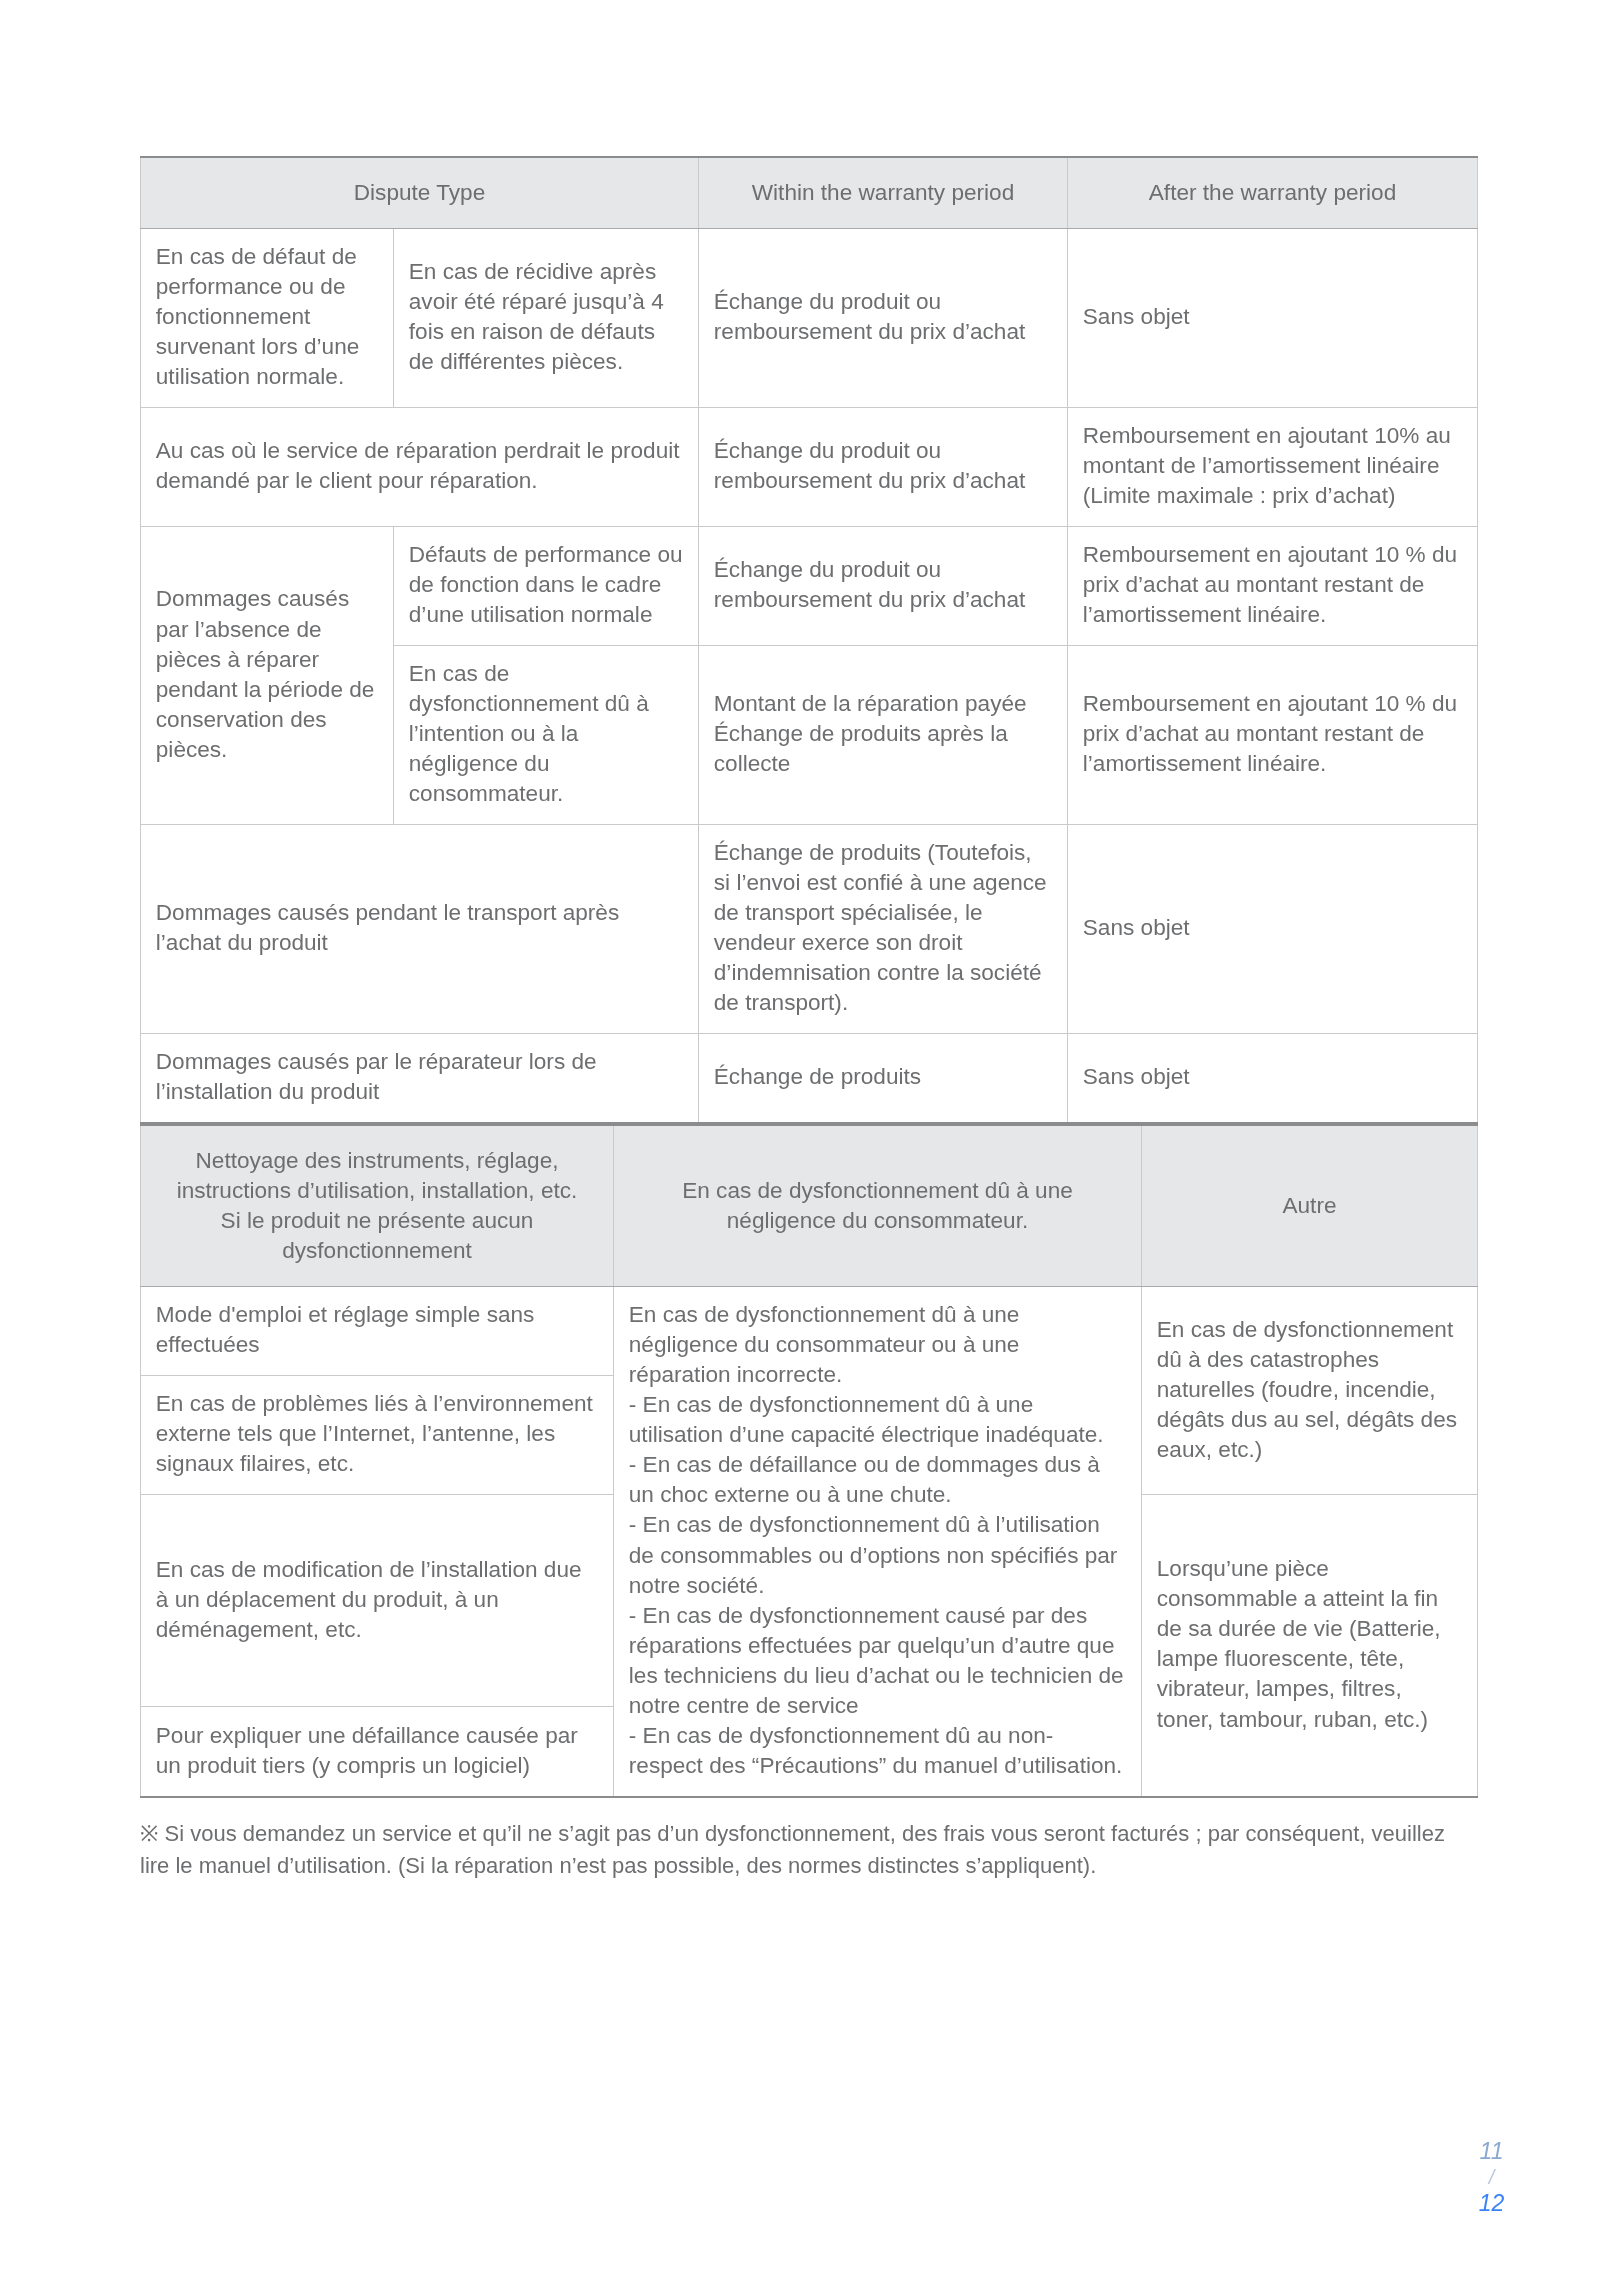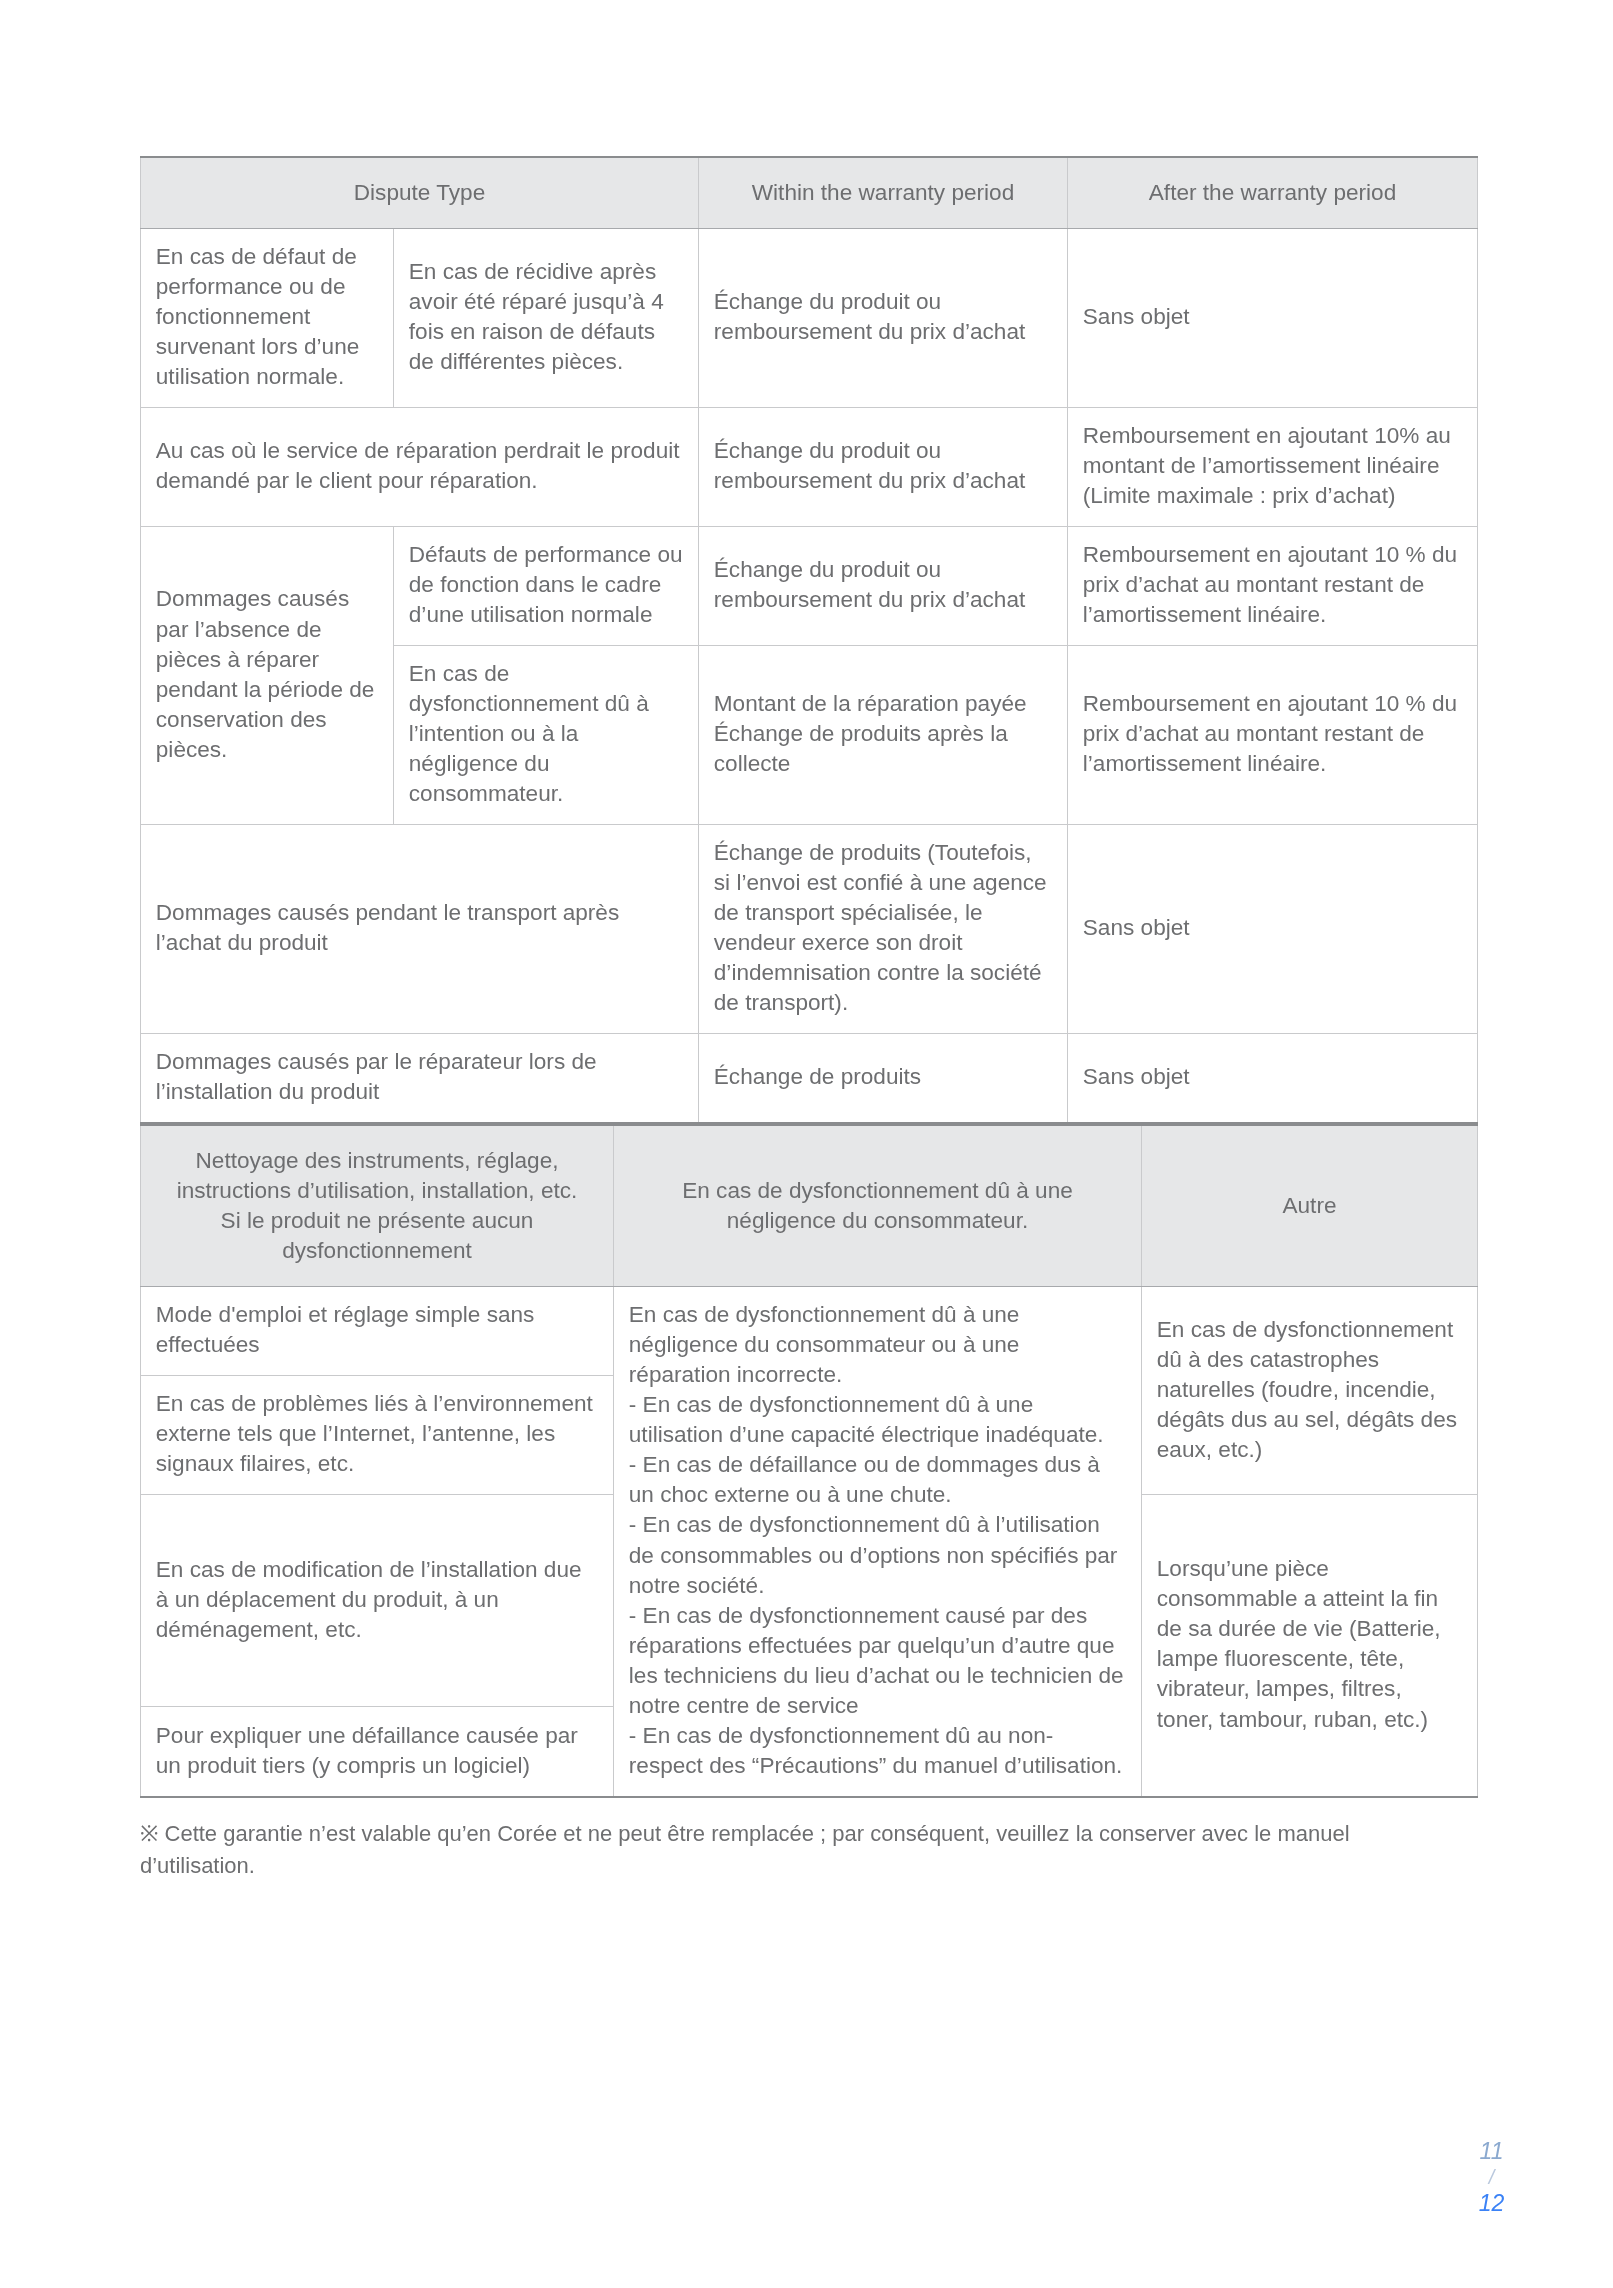--- a/index.html
+++ b/index.html
@@ -209,21 +209,21 @@
           <td class="vmid">En cas de modification de l’installation due à un déplacement du produit, à un déménagement, etc.</td>
           <td class="vmid" rowspan="2">Lorsqu’une pièce consommable a atteint la fin de sa durée de vie (Batterie, lampe fluorescente, tête, vibrateur, lampes, filtres, toner, tambour, ruban, etc.)</td>
         </tr>
         <tr>
           <td class="vmid">Pour expliquer une défaillance causée par un produit tiers (y compris un logiciel)</td>
         </tr>
       </tbody>
     </table>
 
     <div class="notes">
-      <p>※ Cette garantie n’est valable qu’en Corée et ne peut être remplacée ; par conséquent, veuillez la conserver avec le manuel d’utilisation.</p>
+      <p>※ Si vous demandez un service et qu’il ne s’agit pas d’un dysfonctionnement, des frais vous seront facturés ; par conséquent, veuillez lire le manuel d’utilisation. (Si la réparation n’est pas possible, des normes distinctes s’appliquent).</p>
     </div>
 
   </div>
 
   <div class="pagenum">
     <div class="cur">11</div>
     <div class="slash">/</div>
     <div class="tot">12</div>
   </div>
 </div>

